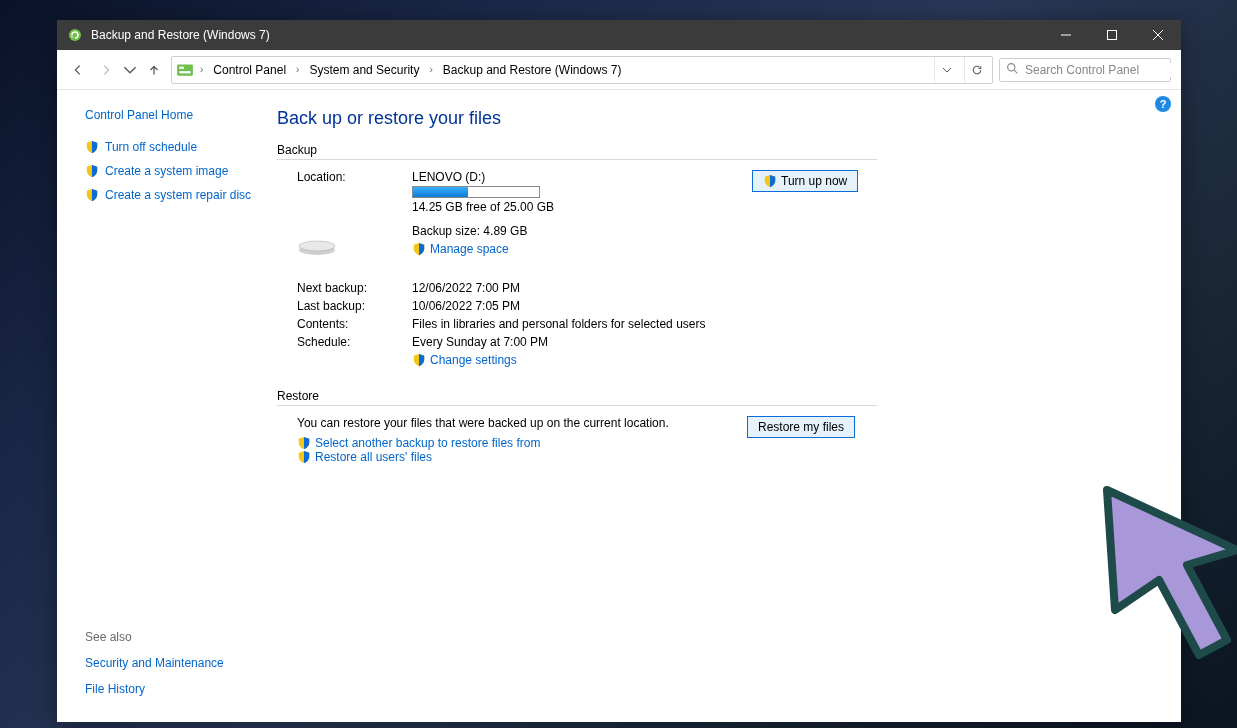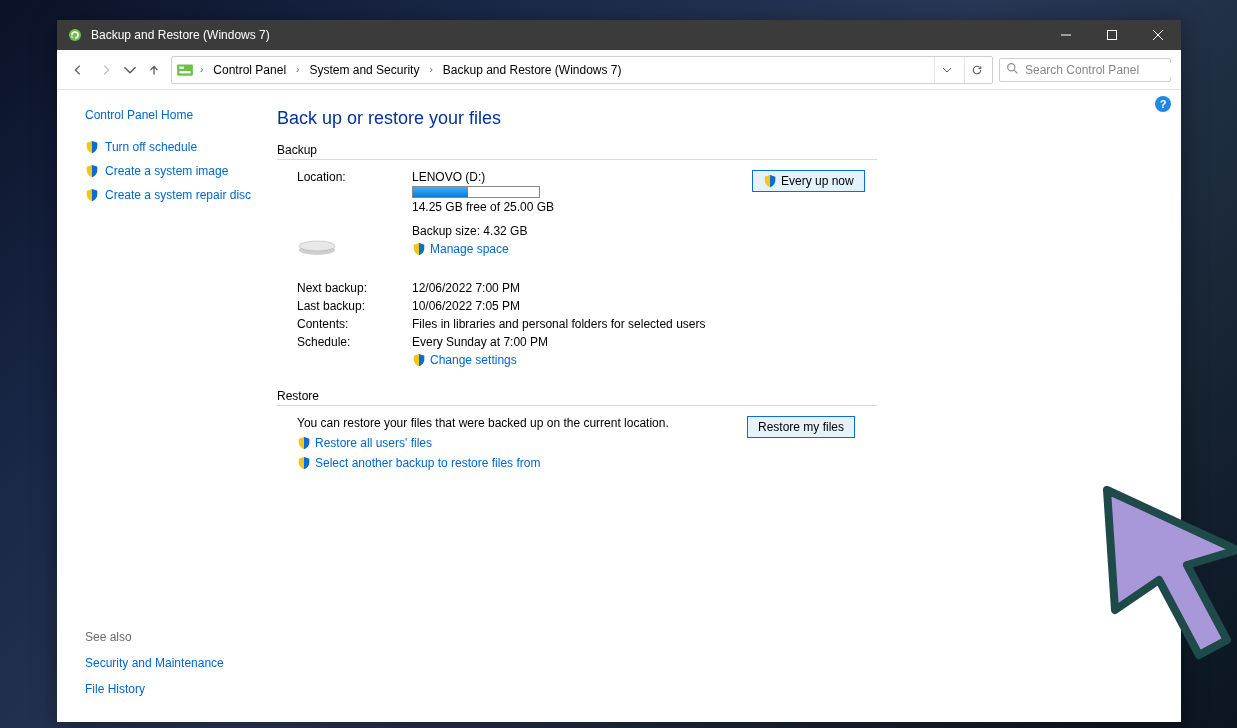--- a/index.html
+++ b/index.html
@@ -355,33 +355,33 @@
             <div class="val" style="margin-top:2px">14.25 GB free of 25.00 GB</div>
           </div>
           <div class="btn-holder-right">
             <button class="win-btn">
               <span class="shield">
                 <svg viewBox="0 0 16 16">
                     <path d="M8 1l6 2v4c0 4-3 7-6 8-3-1-6-4-6-8V3l6-2z" fill="#f5c518"></path>
                     <path d="M8 1l6 2v4c0 4-3 7-6 8V1z" fill="#0a6cd6"></path>
                   </svg>
               </span>
-              <span>Every up now</span>
+              <span>Turn up now</span>
             </button>
           </div>
 
           <div>
             <svg class="disk-icon" viewBox="0 0 40 24">
                 <ellipse cx="20" cy="18" rx="18" ry="5" fill="#cfcfcf"></ellipse>
                 <ellipse cx="20" cy="14" rx="18" ry="5" fill="#e8e8e8"></ellipse>
                 <ellipse cx="20" cy="14" rx="18" ry="5" fill="none" stroke="#aaa" stroke-width="0.5"></ellipse>
               </svg>
           </div>
           <div>
-            <div class="val" style="margin-top:6px">Backup size: 4.32 GB</div>
+            <div class="val" style="margin-top:6px">Backup size: 4.89 GB</div>
             <div class="linklike" style="margin-top:4px">
               <span class="shield">
                 <svg viewBox="0 0 16 16">
                     <path d="M8 1l6 2v4c0 4-3 7-6 8-3-1-6-4-6-8V3l6-2z" fill="#f5c518"></path>
                     <path d="M8 1l6 2v4c0 4-3 7-6 8V1z" fill="#0a6cd6"></path>
                   </svg>
               </span>
               <span>Manage space</span>
             </div>
           </div>
@@ -417,38 +417,38 @@
           <div></div>
         </div>
       </div>
 
       <div class="section">
         <div class="sec-hdr">Restore</div>
 
         <div class="restore-row">
           <div class="restore-left">
             <div class="restore-text">You can restore your files that were backed up on the current location.</div>
+            <div class="linklike">
+              <span class="shield">
+                <svg viewBox="0 0 16 16">
+                    <path d="M8 1l6 2v4c0 4-3 7-6 8-3-1-6-4-6-8V3l6-2z" fill="#f5c518"></path>
+                    <path d="M8 1l6 2v4c0 4-3 7-6 8V1z" fill="#0a6cd6"></path>
+                  </svg>
+              </span>
+              <span>Select another backup to restore files from</span>
+            </div>
             <div class="linklike" style="margin-bottom:6px">
               <span class="shield">
                 <svg viewBox="0 0 16 16">
                     <path d="M8 1l6 2v4c0 4-3 7-6 8-3-1-6-4-6-8V3l6-2z" fill="#f5c518"></path>
                     <path d="M8 1l6 2v4c0 4-3 7-6 8V1z" fill="#0a6cd6"></path>
                   </svg>
               </span>
               <span>Restore all users' files</span>
             </div>
-            <div class="linklike">
-              <span class="shield">
-                <svg viewBox="0 0 16 16">
-                    <path d="M8 1l6 2v4c0 4-3 7-6 8-3-1-6-4-6-8V3l6-2z" fill="#f5c518"></path>
-                    <path d="M8 1l6 2v4c0 4-3 7-6 8V1z" fill="#0a6cd6"></path>
-                  </svg>
-              </span>
-              <span>Select another backup to restore files from</span>
-            </div>
           </div>
           <div>
             <button class="win-btn">
               <span>Restore my files</span>
             </button>
           </div>
         </div>
       </div>
 
       <svg class="cursor-arrow" width="160" height="180" viewBox="0 0 160 180">

